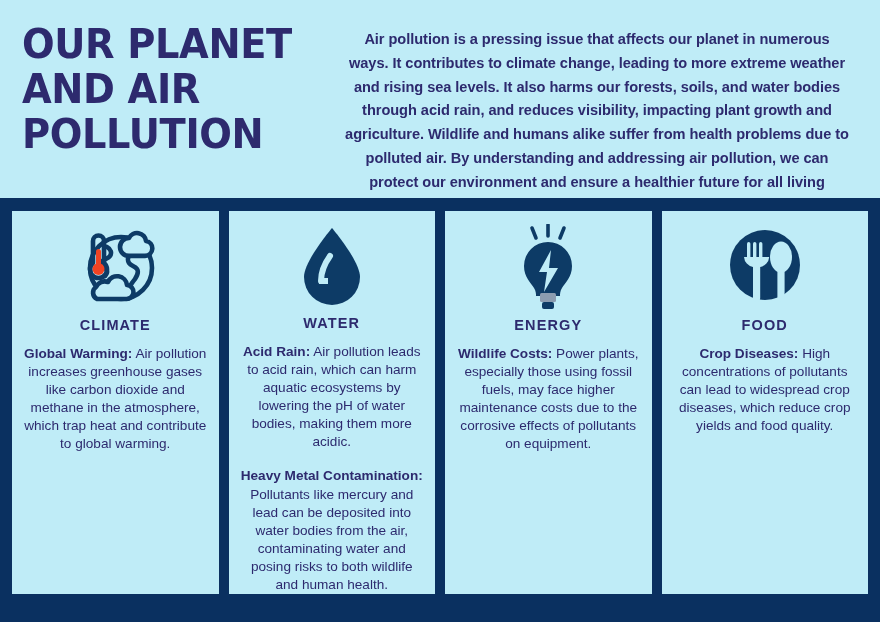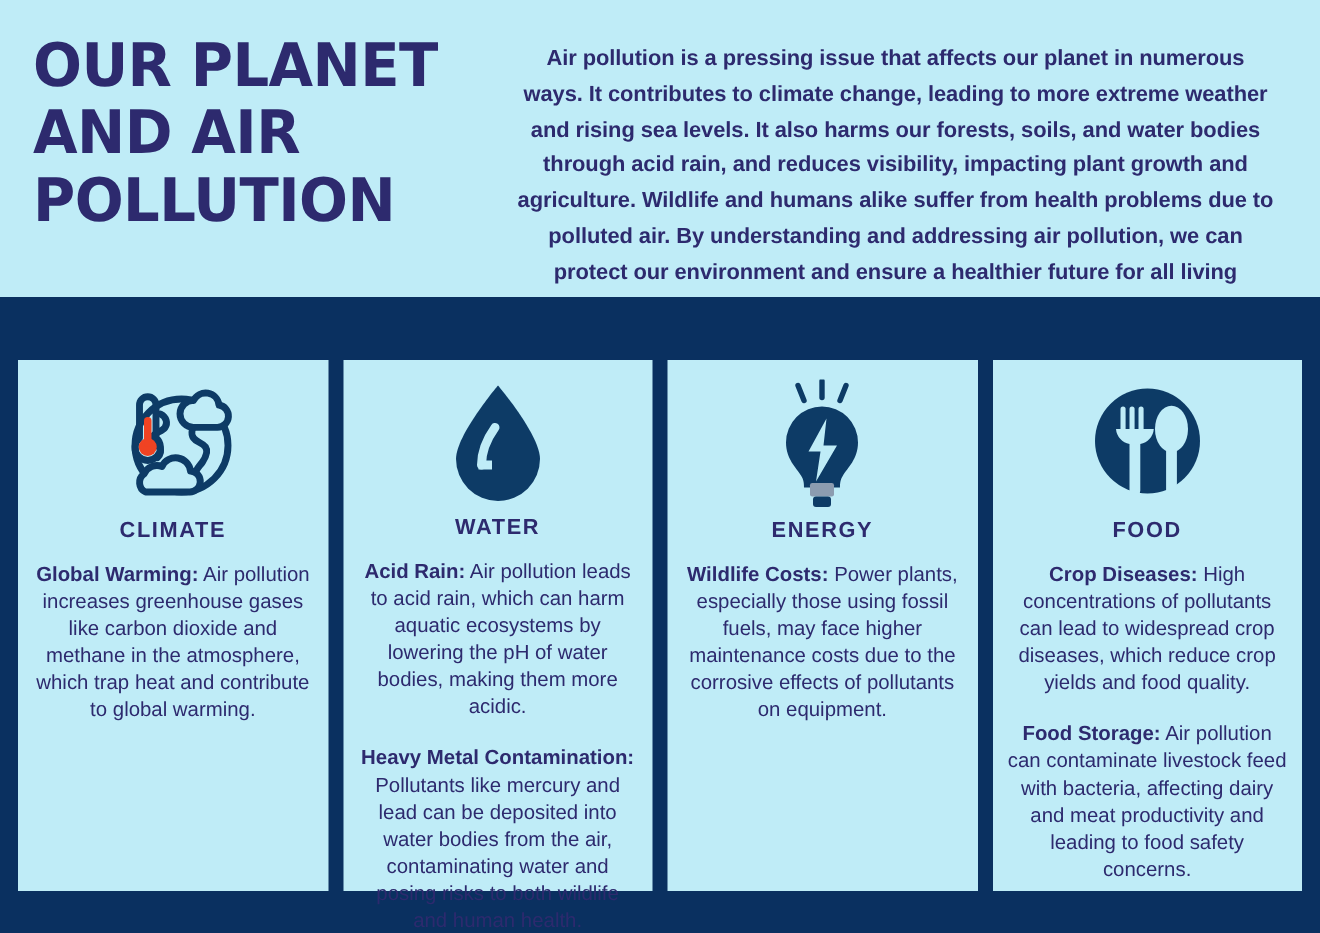--- a/index.html
+++ b/index.html
@@ -76,21 +76,20 @@
     gap: 10px;
   }
   .card {
     flex: 1 1 0;
     background: #bfecf7;
     box-sizing: border-box;
     padding: 14px 10px 10px 10px;
     display: flex;
     flex-direction: column;
     align-items: center;
-    margin-top: 29px;
   }
   .icon-wrap {
     height: 86px;
     display: flex;
     align-items: center;
     justify-content: center;
   }
   .card-label {
     font-family: "Liberation Sans", sans-serif;
     font-weight: bold;
@@ -238,21 +237,17 @@
             <path d="M55.4 45h7.2v28a3.6 3.6 0 0 1 -7.2 0z"></path>
           </g>
         </svg>
       </div>
       <div class="card-label">FOOD</div>
       <div class="card-body">
         <p class="para">
           <span class="lead">Crop Diseases:</span>
           <span class="rest">High concentrations of pollutants can lead to widespread crop diseases, which reduce crop yields and food quality.</span>
         </p>
-        <p class="para">
-          <span class="lead">Food Storage:</span>
-          <span class="rest">Air pollution can contaminate livestock feed with bacteria, affecting dairy and meat productivity and leading to food safety concerns.</span>
-        </p>
       </div>
     </div>
 
   </div>
 </div>
 
 </body></html>

